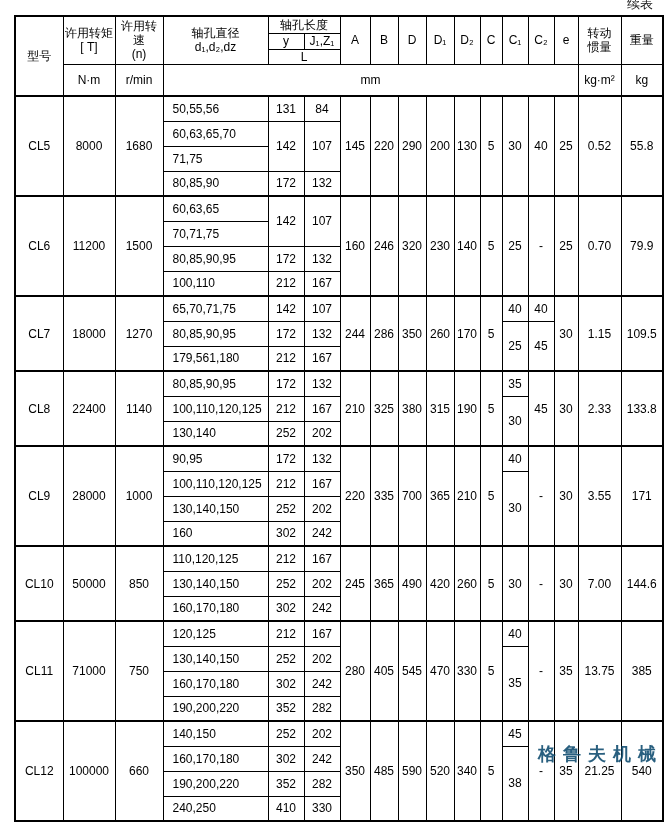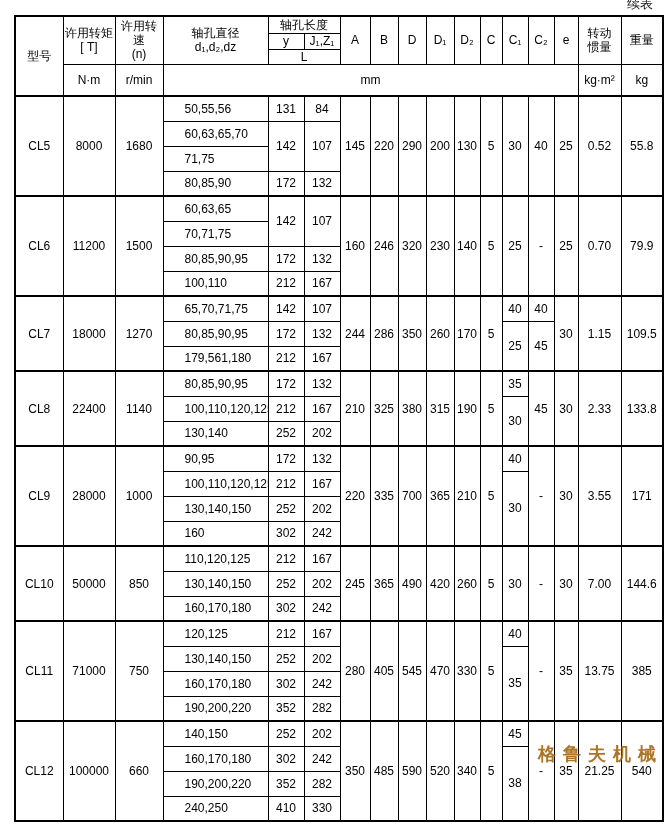--- a/index.html
+++ b/index.html
@@ -36,21 +36,21 @@
     padding: 0;
     overflow: hidden;
   }
   thead th { white-space: pre-line; line-height: 1.18; }
   thead { border-bottom: 2px solid #000; }
   tr.hr1 th { height: 17px; }
   tr.hr2 th { height: 16px; }
   tr.hr3 th { height: 15px; }
   tr.hr4 th { height: 32px; }
   tbody td { height: 25px; }
-  td.bore { text-align: left; padding-left: 21px; }
+  td.bore { text-align: left; padding-left: 9px; }
   tr.block-start td { border-top: 2px solid #000; }
   .watermark {
     position: absolute;
     right: 6px;
     top: 743px;
     text-align: right;
     font-weight: bold;
     opacity: 0.88;
     pointer-events: none;
   }
@@ -376,15 +376,15 @@
         <td>282</td>
       </tr>
       <tr>
         <td class="bore">240,250</td>
         <td>410</td>
         <td>330</td>
       </tr>
     </tbody>
 </table>
 
-<div class="watermark" style="color: #a16207;">
+<div class="watermark" style="color: #0c4a6e;">
   <div class="wm1">格鲁夫机械</div>
 </div>
 
 </body></html>

